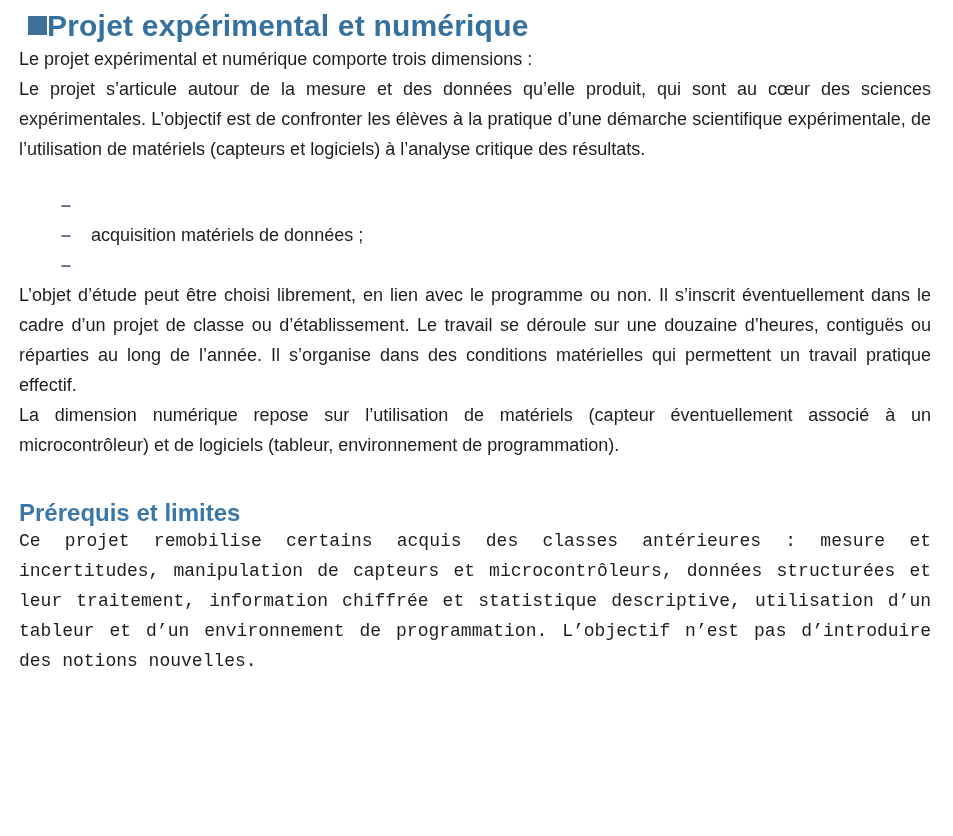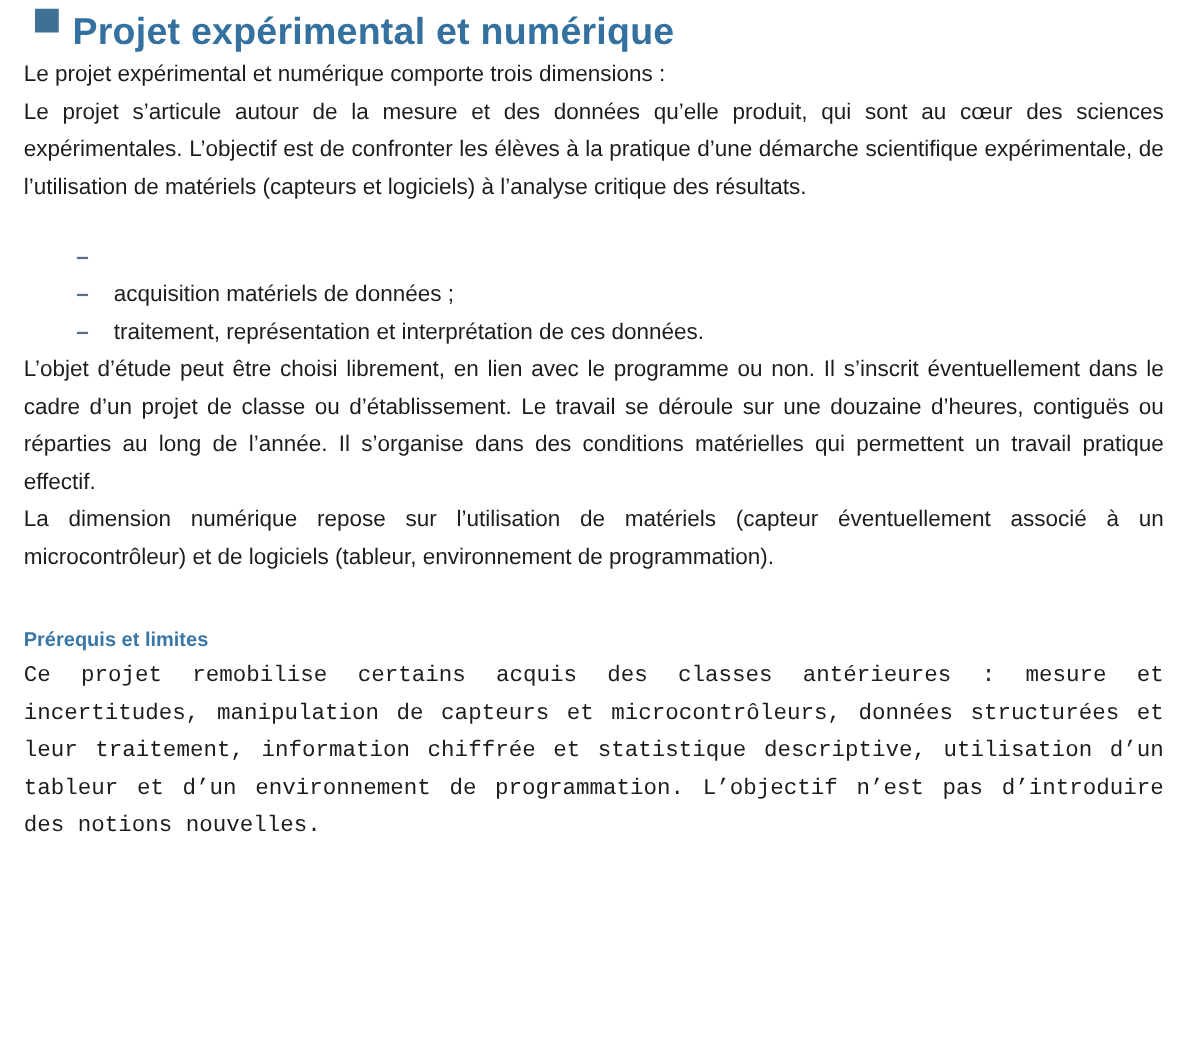--- a/index.html
+++ b/index.html
@@ -9,22 +9,21 @@
     height: 836px;
     box-sizing: border-box;
     background: var(--page-bg, #ffffff);
     padding: 8px 22px 0 19px;
     font-family: "Liberation Sans", sans-serif;
     color: var(--text-color, #1d1d1d);
     overflow: hidden;
   }
   .heading {
     display: flex;
-    align-items: flex-start;
-    gap: 11px;
+    align-items: center;
     padding-left: 9px;
   }
   .sq {
     flex: 0 0 auto;
     width: 19px;
     height: 19px;
     background: var(--square-color, #3F7096);
     transform: translateY(-1px);
   }
   .heading h1 {
@@ -57,21 +56,21 @@
   .dash {
     flex: 0 0 30px;
     color: var(--dash-color, #5B6D83);
     font-weight: bold;
   }
   .para3 { margin-top: 20px; text-align: left; }
   .para4 { margin-top: 24px; }
   .para5 { margin-top: 22px; }
   .subheading {
     margin: 40px 0 0 0;
-    font-size: 16px;
+    font-size: 24px;
     line-height: 26px;
     font-weight: bold;
     color: var(--subheading-color, #3A77A6);
   }
   .para6 { margin-top: 22px; font-family: Liberation Mono, monospace; }
 </style>
 </head>
 <body>
 
 <div class="page">
@@ -88,21 +87,20 @@
   <ul class="dash-list">
     <li>
       <span class="dash">–</span>
     </li>
     <li>
       <span class="dash">–</span>
       <span class="li-text">acquisition matériels de données ;</span>
     </li>
     <li>
       <span class="dash">–</span>
-      <span class="li-text">traitement, représentation et interprétation de ces données.</span>
     </li>
   </ul>
 
 
   <p class="body para4">L’objet d’étude peut être choisi librement, en lien avec le programme ou non. Il s’inscrit éventuellement dans le cadre d’un projet de classe ou d’établissement.  Le travail se déroule sur une douzaine d’heures, contiguës ou réparties au long de l’année. Il s’organise dans des conditions matérielles qui permettent un travail pratique effectif.</p>
 
   <p class="body para5">La dimension numérique repose sur l’utilisation de matériels (capteur éventuellement associé à un microcontrôleur) et de logiciels (tableur, environnement de programmation).</p>
 
   <h2 class="subheading">Prérequis et limites</h2>
 

